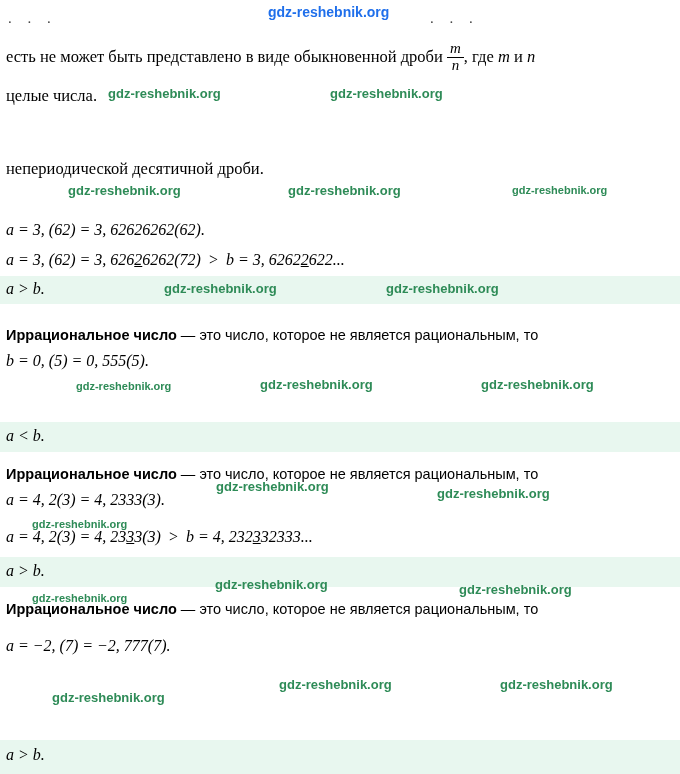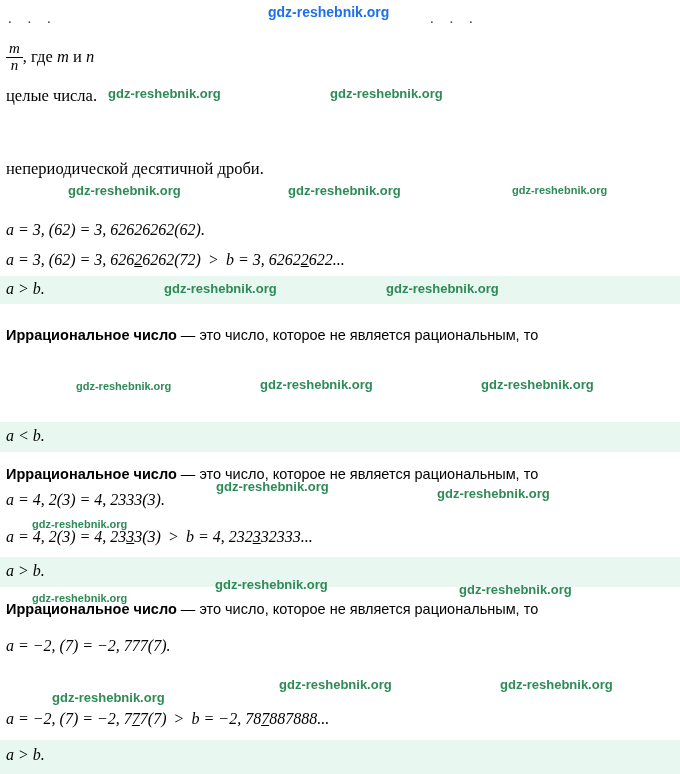--- a/index.html
+++ b/index.html
@@ -82,20 +82,21 @@
 
   <div class="hl" style="top:276px;height:28px;"></div>
   <div class="hl" style="top:422px;height:30px;"></div>
   <div class="hl" style="top:557px;height:30px;"></div>
   <div class="hl" style="top:740px;height:34px;"></div>
 
   <div class="dots-row">. . .</div>
   <div class="dots-row2">. . .</div>
 
   <div class="line" style="left:6px; top:42px;">
+    <span>есть не может быть представлено в виде обыкновенной дроби</span>
     <span class="frac">
       <span class="num">m</span>
       <span class="den">n</span>
     </span><span>, где</span>
     <span class="serif-it">m</span>
     <span>и</span>
     <span class="serif-it">n</span>
   </div>
 
   <div class="line" style="left:6px; top:86px;">целые числа.</div>
@@ -114,20 +115,23 @@
 
   <div class="math" style="position:absolute; left:6px; top:280px;">
     <i><span>a &gt; b.</span></i>
   </div>
 
   <div class="line sans" style="left:6px; top:325px; font-size:14.5px;">
     <span class="bold">Иррациональное число</span>
     <span>— это число, которое не является рациональным, то</span>
   </div>
 
+  <div class="math" style="position:absolute; left:6px; top:352px;">
+    <i><span>b = 0, (5) = 0, 555(5).</span></i>
+  </div>
 
 
   <div class="math" style="position:absolute; left:6px; top:427px;">
     <i><span>a &lt; b.</span></i>
   </div>
 
   <div class="line sans" style="left:6px; top:464px; font-size:14.5px;">
     <span class="bold">Иррациональное число</span>
     <span>— это число, которое не является рациональным, то</span>
   </div>
@@ -149,25 +153,20 @@
   <div class="line sans" style="left:6px; top:599px; font-size:14.5px;">
     <span class="bold">Иррациональное число</span>
     <span>— это число, которое не является рациональным, то</span>
   </div>
 
   <div class="math" style="position:absolute; left:6px; top:627px;margin-top:10px;">
     <i><span>a = −2, (7) = −2, 777(7).</span></i>
   </div>
 
 
-  <div class="math" style="position:absolute; left:6px; top:710px;">
-    <i><span>a = −2, (7) = −2, 7</span><span class="ul">7</span><span>7(7)</span></i>
-    &nbsp;<span>&gt;</span>&nbsp;
-    <i><span>b = −2, 78</span><span class="ul">7</span><span>887888...</span></i>
-  </div>
 
   <div class="math" style="position:absolute; left:6px; top:746px;">
     <i><span>a &gt; b.</span></i>
   </div>
 
   <div id="watermark-layer">
       <div class="wm top" style="left: 268px; top: 4px;">gdz-reshebnik.org</div>
       <div class="wm" style="left: 108px; top: 86px;">gdz-reshebnik.org</div>
       <div class="wm" style="left: 330px; top: 86px;">gdz-reshebnik.org</div>
       <div class="wm" style="left: 68px; top: 183px;">gdz-reshebnik.org</div>

